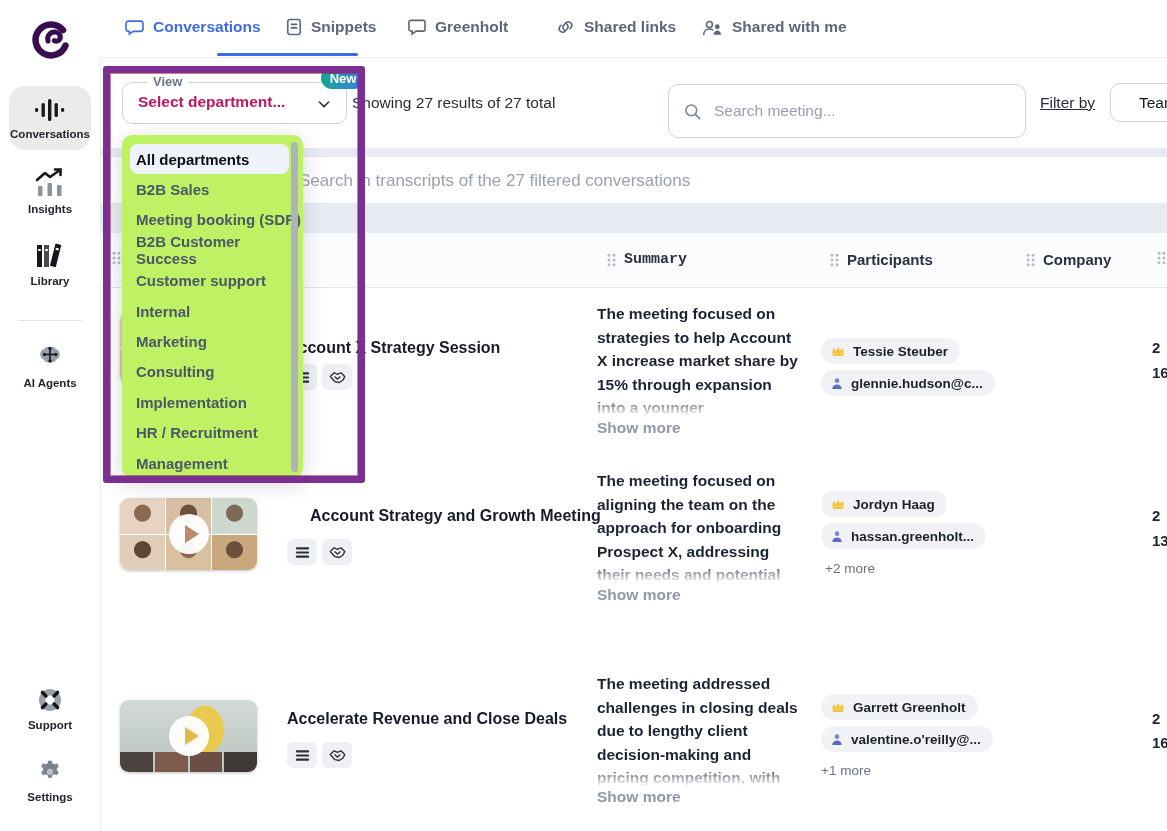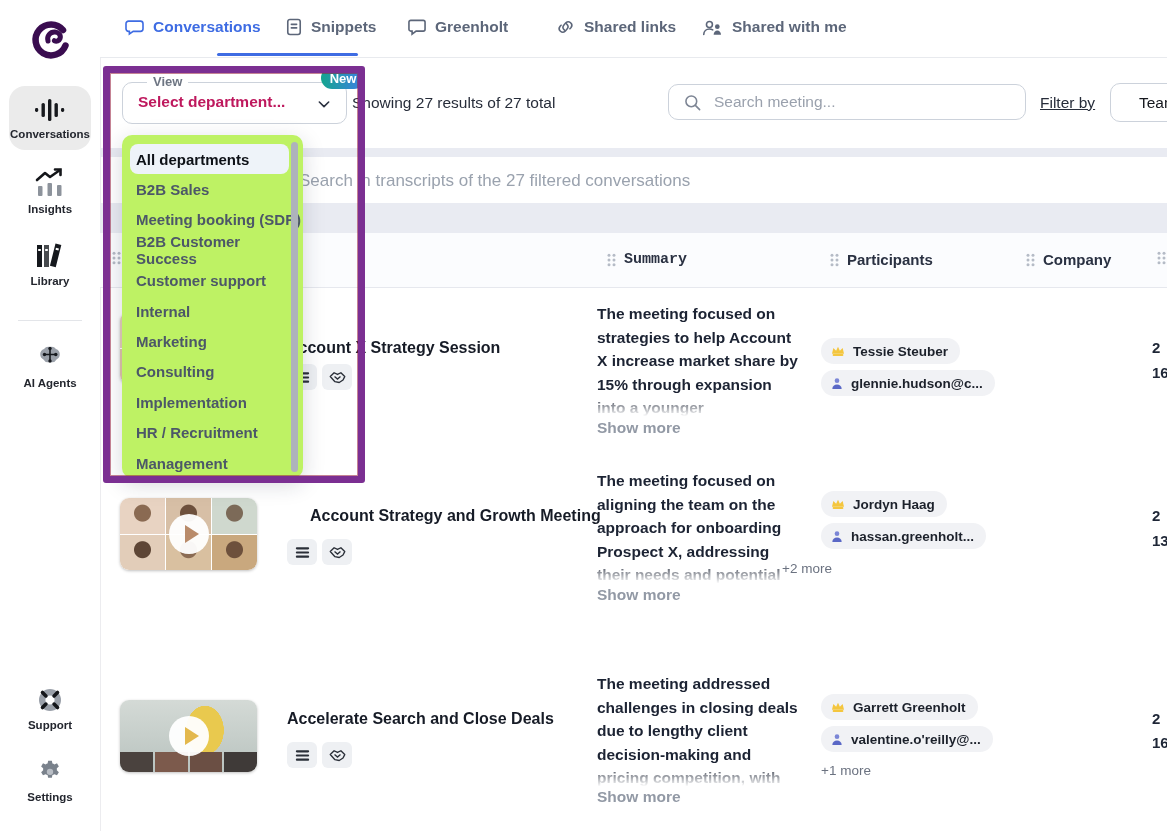--- a/index.html
+++ b/index.html
@@ -19,21 +19,21 @@
   .tab.active{color:#3e6ce3;}
   .tab-underline{position:absolute;left:117px;top:53px;width:141px;height:3px;background:#3e6ce3;border-radius:2px;}
   
   .select-box{position:absolute;left:122px;top:82px;width:225px;height:42px;border:1.5px solid #ccd2db;border-radius:10px;background:#fff;box-sizing:border-box;cursor:pointer;}
   .select-legend{position:absolute;left:24px;top:-9px;background:#fff;padding:0 6px;font-size:13px;font-weight:700;color:#6e7683;}
   .select-value{position:absolute;left:15px;top:10px;font-size:15.5px;font-weight:600;color:#be185d;}
   .new-badge{position:absolute;left:321px;top:67px;width:44px;height:22px;border-radius:12px;
      background:linear-gradient(90deg,#14a58e,#3f7ee8);color:#fff;font-size:13px;font-weight:700;
      display:flex;align-items:center;justify-content:center;z-index:6;}
   .results{position:absolute;left:352px;top:94px;font-size:15.5px;font-weight:500;color:#272d3a;}
-  .searchbox{position:absolute;left:668px;top:84px;width:358px;height:36px;border:1.5px solid #ccd2db;border-radius:10px;box-sizing:border-box;background:#fff;display:flex;align-items:center;padding-left:14px;gap:10px;}
+  .searchbox{position:absolute;left:668px;top:84px;width:358px;height:54px;border:1.5px solid #ccd2db;border-radius:10px;box-sizing:border-box;background:#fff;display:flex;align-items:center;padding-left:14px;gap:10px;}
   .searchbox input{border:none;outline:none;font-size:15.5px;color:#2a3140;width:280px;font-family:"Liberation Sans",sans-serif;background:transparent;}
   .searchbox input::placeholder{color:#9aa1ad;}
   .filterby{position:absolute;left:1040px;top:94px;font-size:15.5px;font-weight:500;color:#272d3a;text-decoration:underline;cursor:pointer;}
   .team-btn{position:absolute;left:1110px;top:83px;width:86px;height:39px;border:1.5px solid #ccd2db;border-radius:10px;box-sizing:border-box;background:#fff;font-size:15.5px;font-weight:500;color:#15181e;display:flex;align-items:center;padding-left:28px;cursor:pointer;}
   
   .stripe{position:absolute;left:100px;width:1067px;background:#e9ebf2;}
   .banner-text{position:absolute;left:299px;top:171px;font-size:17px;color:#9aa2ae;}
   .thead{position:absolute;left:100px;top:233px;width:1067px;height:54px;background:#fbfcfe;border-bottom:1px solid #e6e8ee;}
   .col-h{position:absolute;top:251px;display:flex;align-items:center;gap:8px;font-size:15px;font-weight:600;color:#2a3142;}
   
@@ -358,39 +358,39 @@
         </svg>
       <span>Jordyn Haag</span>
     </div>
     <div class="pill" style="left:821px;top:523px;">
       <svg width="14" height="15" viewBox="0 0 24 24">
           <circle cx="12" cy="7.2" r="4" fill="#7b86d6"></circle>
           <path d="M4 21.5c0-4.6 3.6-7.6 8-7.6s8 3 8 7.6z" fill="#5a68c6"></path>
         </svg>
       <span>hassan.greenholt...</span>
     </div>
-    <div class="moretxt" style="left:782px;top:561px;">+2 more</div>
+    <div class="moretxt" style="left:825px;top:561px;">+2 more</div>
     <div class="datefrag" style="top:507px;">2</div>
     <div class="datefrag" style="top:532px;">13</div>
   </div>
 
   <div class="layer">
     <div class="thumb" style="left:120px;top:700px;">
       <div style="position:absolute;inset:0;background:
           radial-gradient(ellipse 34px 44px at 62% 42%, #e9c94e 0 55%, transparent 56%),
           linear-gradient(#d4dad6,#b9c3bf);"></div>
       <div style="position:absolute;left:0;right:0;bottom:0;height:20px;display:grid;grid-template-columns:1fr 1fr 1fr 1fr;gap:2px;">
         <div style="background:#4a423e;"></div>
           <div style="background:#7c5a4c;"></div>
           <div style="background:#6b4f44;"></div>
           <div style="background:#3f3a38;"></div>
       </div>
       <div class="play gold"></div>
     </div>
-    <div class="m-title" style="left:287px;top:710px;">Accelerate Search and Close Deals</div>
+    <div class="m-title" style="left:287px;top:710px;">Accelerate Revenue and Close Deals</div>
     <div class="iconbtn" style="left:287px;top:742px;">
       <svg width="15" height="13" viewBox="0 0 16 14">
           <g stroke="#2a2f38" stroke-width="2.4" stroke-linecap="round">
             <path d="M2 2.5h12M2 7h12M2 11.5h12"></path>
           </g>
         </svg>
     </div>
     <div class="iconbtn" style="left:322px;top:742px;">
       <svg width="17" height="14" viewBox="0 0 20 16">
           <path d="M1.5 7.5L6 3l4 2 4-2 4.5 4.5-2 4-4.5 3-5-1z" fill="none" stroke="#2a2f38" stroke-width="1.6" stroke-linejoin="round"></path>

